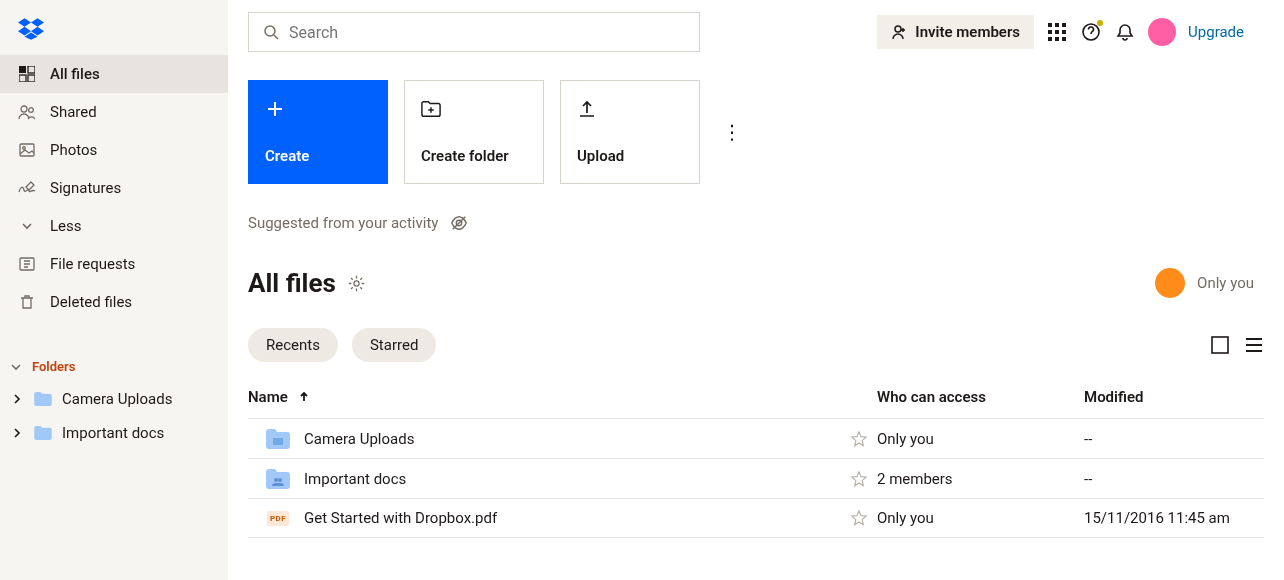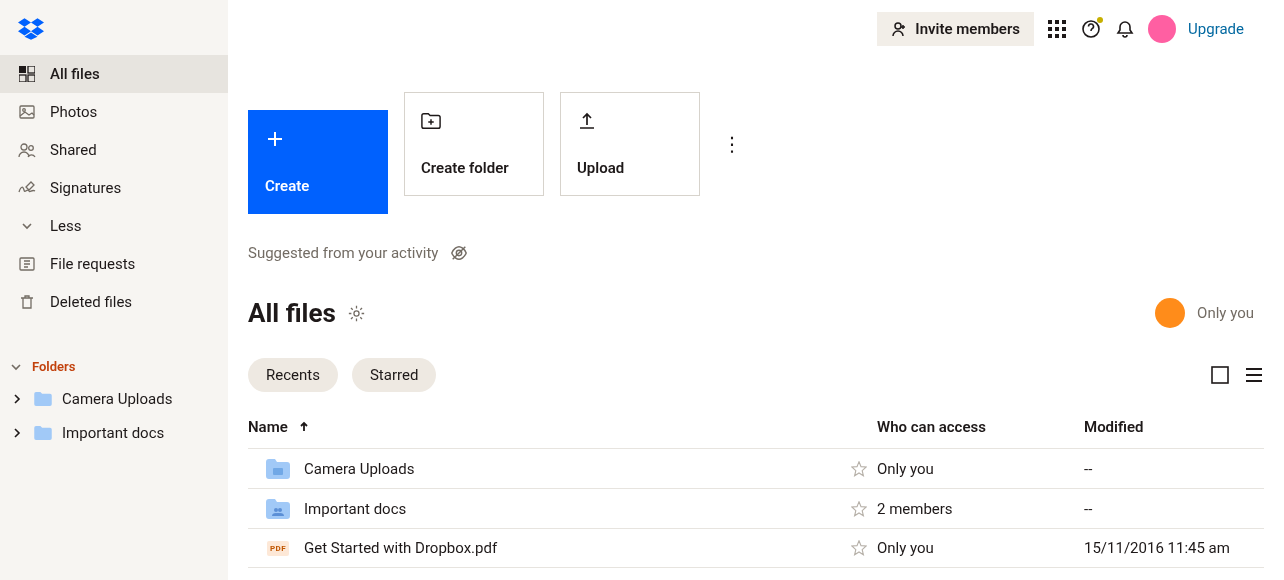--- a/index.html
+++ b/index.html
@@ -21,21 +21,21 @@
 .search-box { display: flex; align-items: center; gap: 10px; width: 452px; height: 40px; border: 1px solid #d7d3cc; padding: 0 14px; color: #736c64; font-size: 16px; }
 .search-box input { border: none; outline: none; flex: 1; font-size: 16px; background: transparent; }
 .header-spacer { flex: 1; }
 .invite-btn { display: flex; align-items: center; gap: 8px; background: #f2eee8; padding: 8px 14px; font-size: 15px; font-weight: 600; cursor: pointer; }
 .hdr-icon { width: 22px; height: 22px; display: flex; align-items: center; justify-content: center; cursor: pointer; position: relative; color:#1e1919; }
 .avatar { width: 28px; height: 28px; border-radius: 50%; background: #ff5fa2; cursor: pointer; }
 .upgrade-link { color: #0369a1; font-size: 15px; cursor: pointer; margin-right: 20px; }
 .dot { position: absolute; top: -1px; right: -1px; width: 6px; height: 6px; border-radius: 50%; background: #c7b000; }
 .action-row { display: flex; gap: 16px; margin-top: 28px; align-items: center; }
 .action-card { width: 140px; height: 104px; border: 1px solid #d7d3cc; display: flex; flex-direction: column; justify-content: space-between; padding: 18px 16px; cursor: pointer; }
-.action-card.primary { background: #0061fe; color: #fff; border-color: #0061fe; margin-top: 36px; }
+.action-card.primary { background: #0061fe; color: #fff; border-color: #0061fe; }
 .action-card .ic { width: 20px; height: 20px; }
 .action-card .lbl { font-size: 15px; font-weight: 600; }
 .kebab { width: 32px; height: 32px; display: flex; align-items: center; justify-content: center; cursor: pointer; font-size:20px; letter-spacing:0; }
 .suggest-row { display: flex; align-items: center; gap: 12px; margin-top: 30px; color: #736c64; font-size: 15px; }
 .title-row { display: flex; align-items: center; margin-top: 36px; }
 .page-title { font-size: 26px; font-weight: 700; }
 .gear-sm { margin-left: 12px; cursor: pointer; color:#736c64; }
 .title-spacer { flex: 1; }
 .avatar-orange { width: 30px; height: 30px; border-radius: 50%; background: #ff8c1a; margin-right: 12px; }
 .only-you-top { color: #736c64; font-size: 15px; margin-right: 10px; }
@@ -73,37 +73,37 @@
             <rect x="0" y="0" width="7" height="7" fill="#1e1919"></rect>
             <rect x="9" y="0" width="7" height="7" fill="none" stroke="#1e1919" stroke-width="1.3"></rect>
             <rect x="0" y="9" width="7" height="7" fill="none" stroke="#1e1919" stroke-width="1.3"></rect>
             <rect x="9" y="9" width="7" height="7" fill="none" stroke="#1e1919" stroke-width="1.3"></rect>
           </svg>
         </span>
       <span>All files</span>
     </li>
     <li class="nav-item">
       <span class="icon">
+          <svg width="18" height="16" viewBox="0 0 18 16" fill="none" stroke="#736c64" stroke-width="1.3">
+            <circle cx="6" cy="5" r="3"></circle>
+            <circle cx="13" cy="6" r="2.3"></circle>
+            <path d="M1 15 a5 5 0 0 1 10 0 M10 15 a4 4 0 0 1 7 0"></path>
+          </svg>
+        </span>
+      <span>Shared</span>
+    </li>
+    <li class="nav-item">
+      <span class="icon">
           <svg width="16" height="16" viewBox="0 0 16 16" fill="none" stroke="#736c64" stroke-width="1.3">
             <rect x="1" y="2" width="14" height="12" rx="1"></rect>
             <circle cx="5" cy="6" r="1.3"></circle>
             <path d="M1 12 L6 8 L10 11 L13 9 L15 11"></path>
           </svg>
         </span>
       <span>Photos</span>
-    </li>
-    <li class="nav-item">
-      <span class="icon">
-          <svg width="18" height="16" viewBox="0 0 18 16" fill="none" stroke="#736c64" stroke-width="1.3">
-            <circle cx="6" cy="5" r="3"></circle>
-            <circle cx="13" cy="6" r="2.3"></circle>
-            <path d="M1 15 a5 5 0 0 1 10 0 M10 15 a4 4 0 0 1 7 0"></path>
-          </svg>
-        </span>
-      <span>Shared</span>
     </li>
     <li class="nav-item">
       <span class="icon">
           <svg width="18" height="16" viewBox="0 0 18 16" fill="none" stroke="#736c64" stroke-width="1.3">
             <path d="M1 12 C3 6 5 6 6 10 C7 14 9 8 11 11 C12 13 14 9 17 11"></path>
             <path d="M13 2 L16 5 L11 10 L8 7 Z"></path>
           </svg>
         </span>
       <span>Signatures</span>
     </li>
@@ -162,20 +162,27 @@
       <svg class="folder-mini" viewBox="0 0 20 16">
           <path fill="#a1c9f7" d="M0 2 Q0 0 2 0 L7 0 L9 2 L18 2 Q20 2 20 4 L20 14 Q20 16 18 16 L2 16 Q0 16 0 14 Z"></path>
         </svg>
       <span>Important docs</span>
     </div>
   </div>
 </aside>
 
 <main class="main">
   <div class="header-row">
+    <div class="search-box">
+      <svg width="16" height="16" viewBox="0 0 16 16" fill="none" stroke="#736c64" stroke-width="1.5">
+          <circle cx="7" cy="7" r="5"></circle>
+          <path d="M11 11 L15 15"></path>
+        </svg>
+      <input type="text" placeholder="Search" style="">
+    </div>
     <div class="header-spacer"></div>
     <div class="invite-btn">
       <svg width="16" height="16" viewBox="0 0 16 16" fill="none" stroke="#1e1919" stroke-width="1.5">
           <circle cx="7" cy="5" r="3"></circle>
           <path d="M2 15 a5 5 0 0 1 10 0 M12 4 L12 8 M10 6 L14 6"></path>
         </svg>
       <span>Invite members</span>
     </div>
     <div class="hdr-icon">
       <svg width="18" height="18" viewBox="0 0 18 18" fill="#1e1919">

